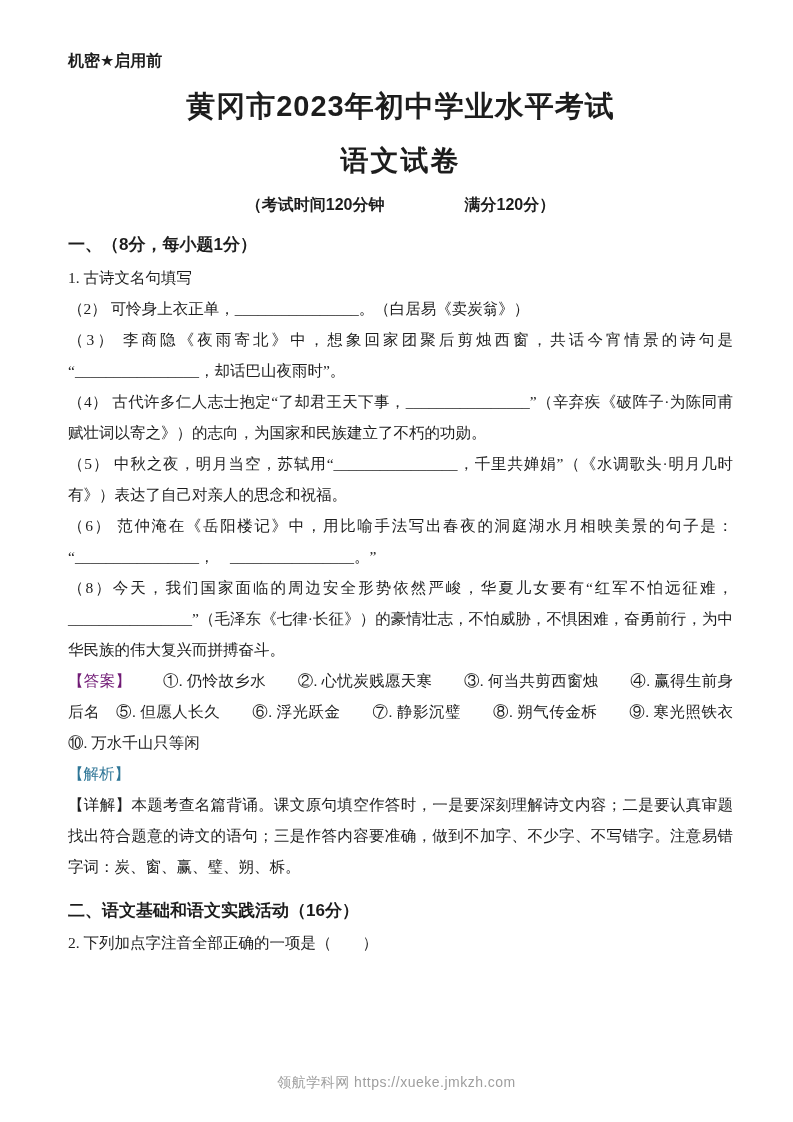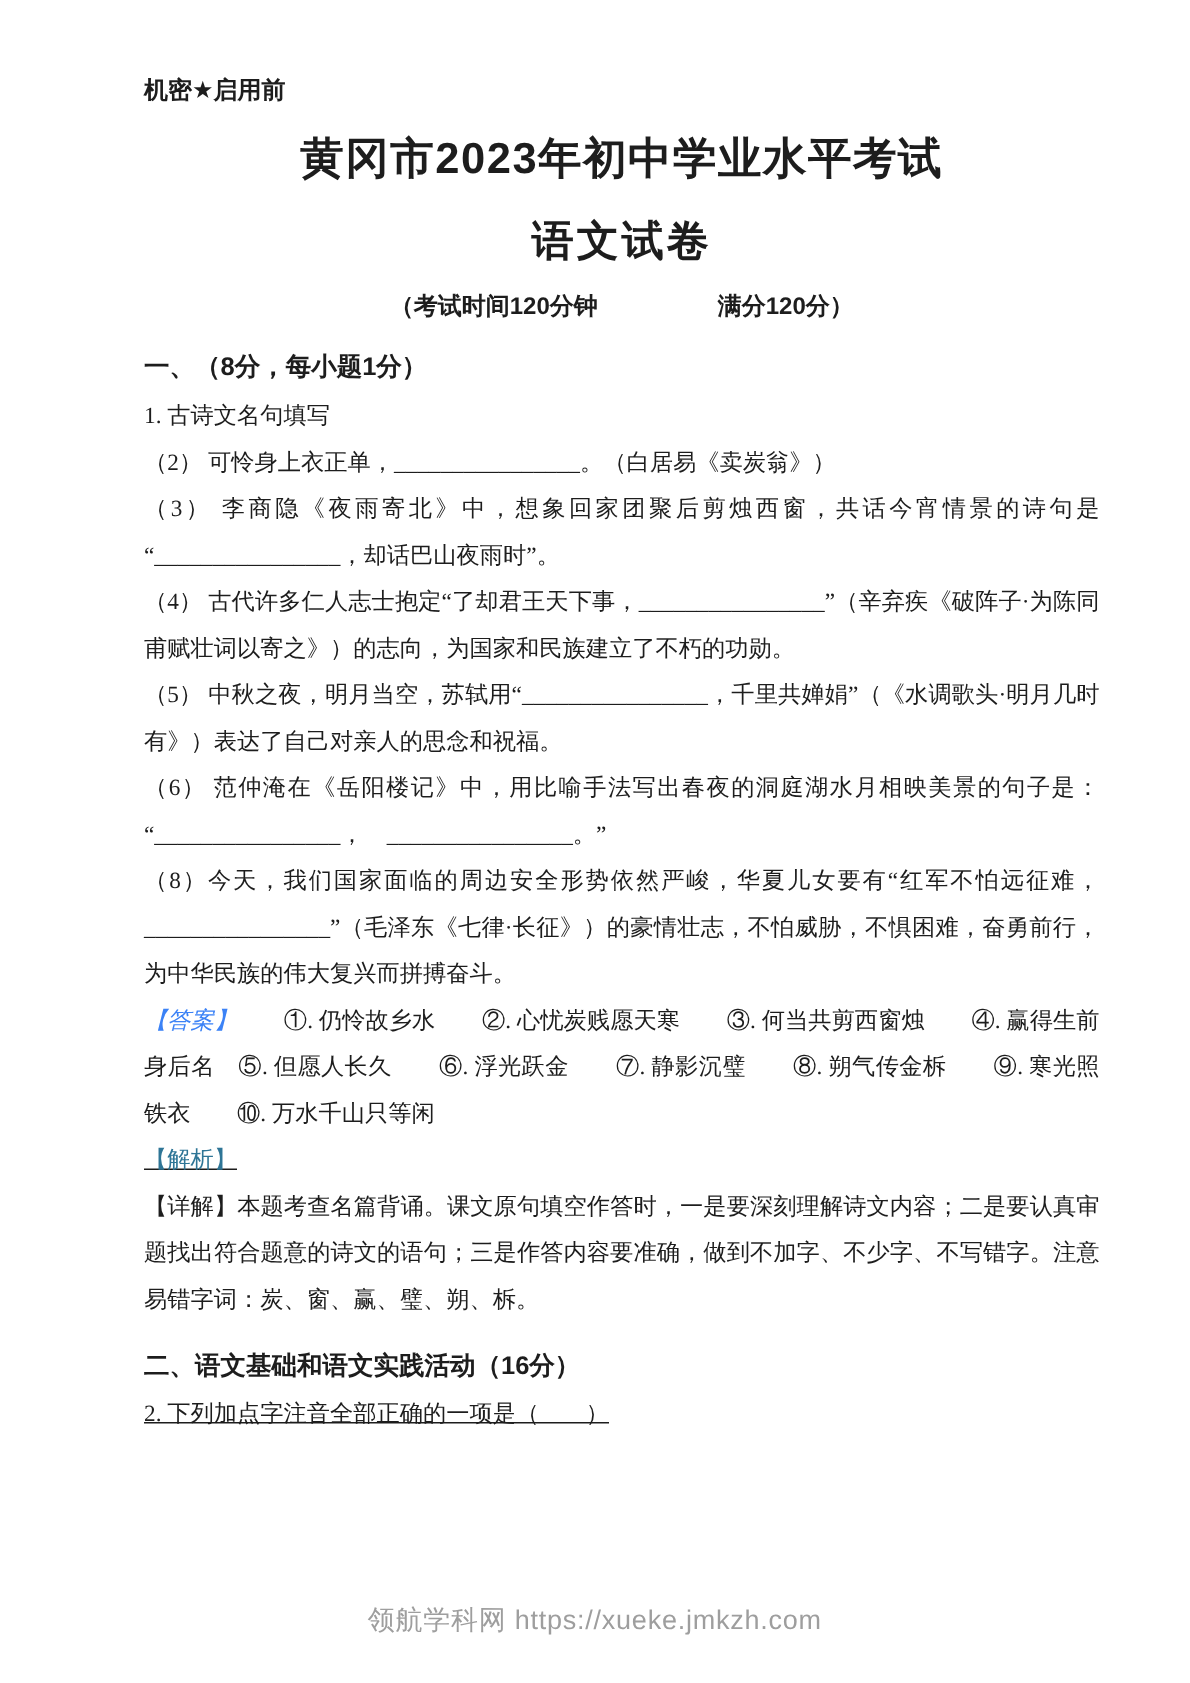--- a/index.html
+++ b/index.html
@@ -4,21 +4,21 @@
 <style>
   html, body { margin: 0; padding: 0; }
   body {
     width: 793px; height: 1122px;
     background: #ffffff;
     position: relative;
     overflow: hidden;
     font-family: "Liberation Serif", "DejaVu Serif", serif;
     color: #1d1d1d;
   }
-  .page { padding: 50px 60px 0 96px; }
+  .page { padding: 50px 60px 0 68px; }
 
   .secret {
     font-family: "Liberation Sans", "DejaVu Sans", sans-serif;
     font-weight: 700;
     font-size: 16px;
     line-height: 22px;
   }
   .title {
     font-family: "Liberation Sans", "DejaVu Sans", sans-serif;
     font-weight: 700;
@@ -51,29 +51,29 @@
     font-size: 17px;
     margin: 12px 0 0 0;
     line-height: 1.95;
   }
   p.para {
     margin: 0;
     font-size: 15.5px;
     line-height: 2.0;
     text-align: justify;
   }
-  p.para.nojustify { text-align: left; text-decoration: underline; }
+  p.para.nojustify { text-align: left; }
   .accent {  }
   .watermark {
     position: absolute;
     left: 0; right: 0;
     bottom: 30px;
     text-align: center;
     font-family: "Liberation Sans", "DejaVu Sans", sans-serif;
-    font-size: 18px;
+    font-size: 14px;
     letter-spacing: 0.5px;
   }
 </style>
 </head>
 <body style="color: rgb(29, 29, 29);">
 
 <div class="page">
 
   <div class="secret">机密★启用前</div>
 
@@ -88,21 +88,21 @@
   <p class="para">1. 古诗文名句填写</p>
 
   <p class="para">（2） 可怜身上衣正单，________________。（白居易《卖炭翁》）</p>
   <p class="para">（3） 李商隐《夜雨寄北》中，想象回家团聚后剪烛西窗，共话今宵情景的诗句是“________________，却话巴山夜雨时”。</p>
   <p class="para">（4） 古代许多仁人志士抱定“了却君王天下事，________________”（辛弃疾《破阵子·为陈同甫赋壮词以寄之》）的志向，为国家和民族建立了不朽的功勋。</p>
   <p class="para">（5） 中秋之夜，明月当空，苏轼用“________________，千里共婵娟”（《水调歌头·明月几时有》）表达了自己对亲人的思念和祝福。</p>
   <p class="para">（6） 范仲淹在《岳阳楼记》中，用比喻手法写出春夜的洞庭湖水月相映美景的句子是：“________________，　________________。”</p>
   <p class="para">（8）今天，我们国家面临的周边安全形势依然严峻，华夏儿女要有“红军不怕远征难，________________”（毛泽东《七律·长征》）的豪情壮志，不怕威胁，不惧困难，奋勇前行，为中华民族的伟大复兴而拼搏奋斗。</p>
 
   <p class="para">
-    <span class="accent" style="color: #3b82f6; font-style: italic;">【答案】</span><span>　　①. 仍怜故乡水　　②. 心忧炭贱愿天寒　　③. 何当共剪西窗烛　　④. 赢得生前身后名　⑤. 但愿人长久　　⑥. 浮光跃金　　⑦. 静影沉璧　　⑧. 朔气传金柝　　⑨. 寒光照铁衣　　⑩. 万水千山只等闲</span>
+    <span class="accent" style="color: #701a75;">【答案】</span><span>　　①. 仍怜故乡水　　②. 心忧炭贱愿天寒　　③. 何当共剪西窗烛　　④. 赢得生前身后名　⑤. 但愿人长久　　⑥. 浮光跃金　　⑦. 静影沉璧　　⑧. 朔气传金柝　　⑨. 寒光照铁衣　　⑩. 万水千山只等闲</span>
   </p>
 
   <p class="para nojustify">
     <span class="accent" style="color: rgb(46, 117, 150);">【解析】</span>
   </p>
 
   <p class="para">
     <span>【详解】</span><span>本题考查名篇背诵。课文原句填空作答时，一是要深刻理解诗文内容；二是要认真审题找出符合题意的诗文的语句；三是作答内容要准确，做到不加字、不少字、不写错字。注意易错字词：炭、窗、赢、璧、朔、柝。</span>
   </p>
 

